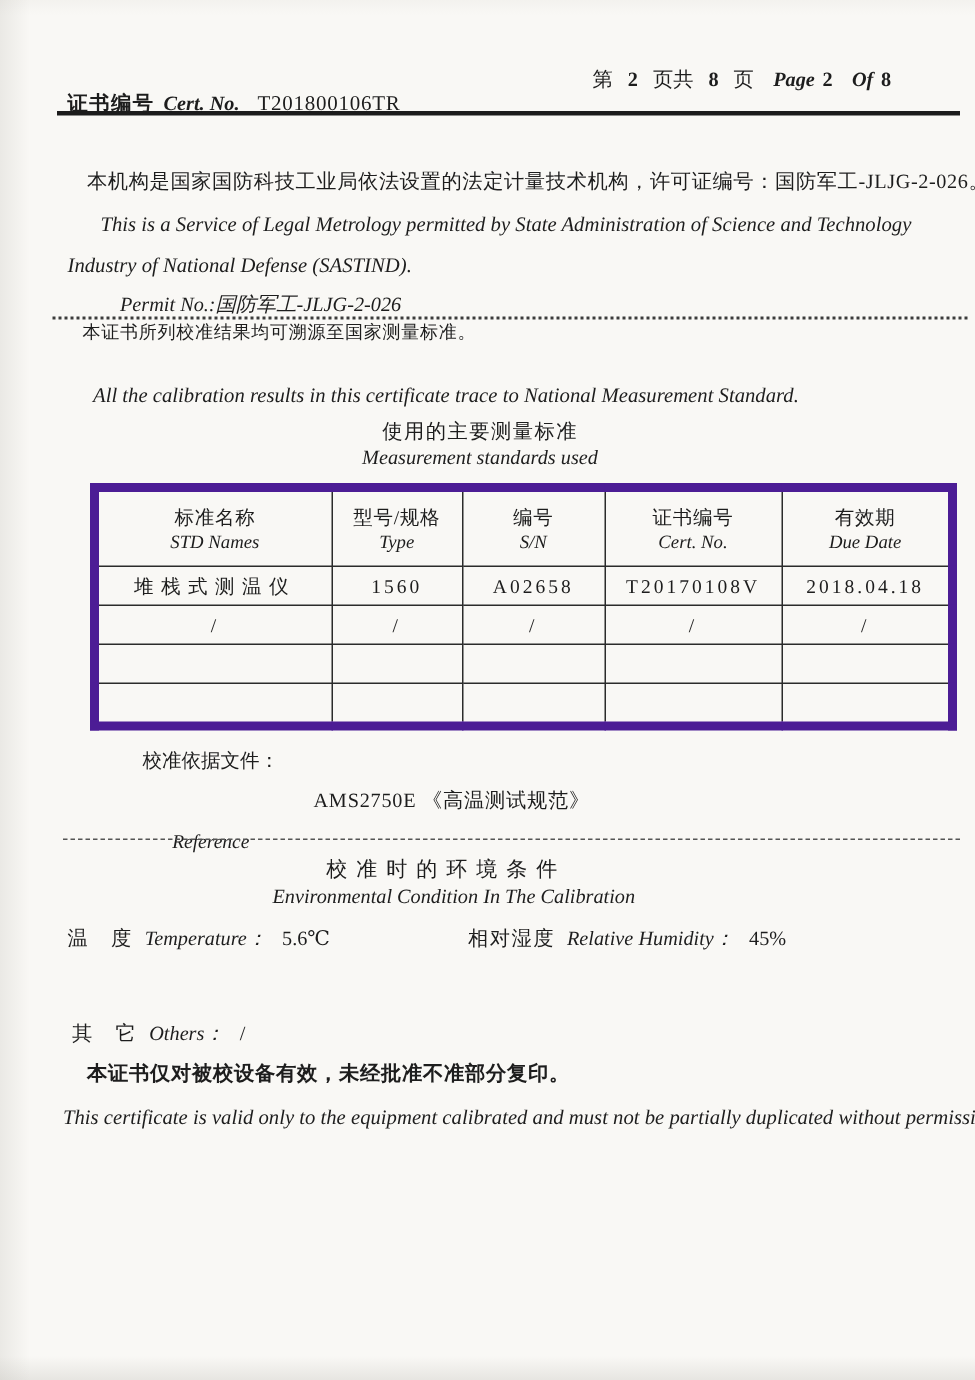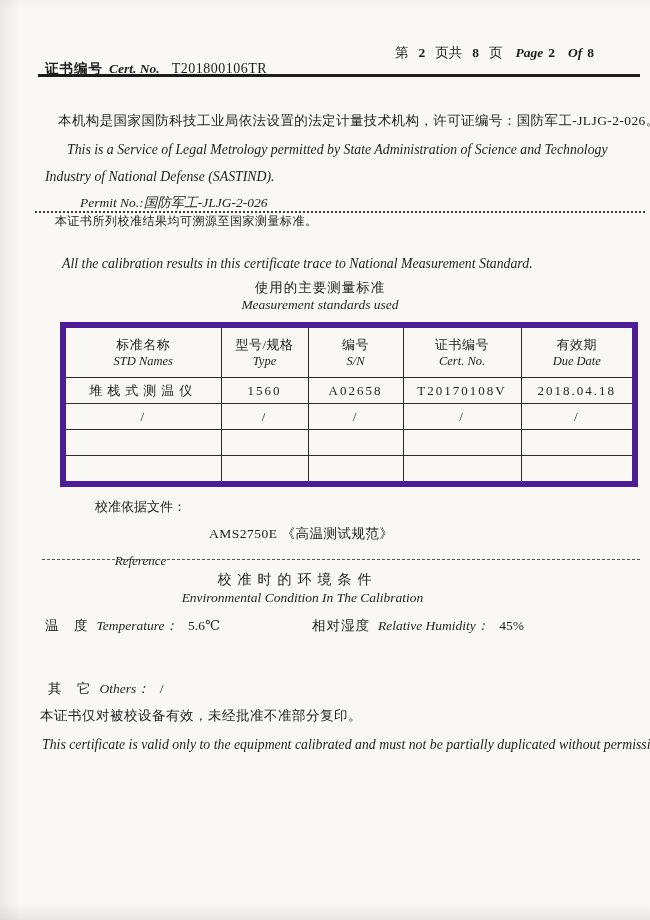--- a/index.html
+++ b/index.html
@@ -71,21 +71,21 @@
   .env-title-en{top:590px;left:0;right:45px;text-align:center;font-size:13.5px;font-style:italic;}
   .env-item{font-size:13.5px;white-space:nowrap;}
   .env-item .zh{letter-spacing:1px;font-weight:500;}
   .env-item .en{font-style:italic;margin-left:8px;}
   .env-item .val{margin-left:10px;}
   .temp{top:617px;left:45px;}
   .humidity{top:617px;left:312px;}
   .others{top:645px;left:48px;margin-top:35px;}
 
   
-  .footer-zh{top:707px;left:40px;font-size:13.5px;letter-spacing:.5px;white-space:nowrap;font-weight:400;}
+  .footer-zh{top:707px;left:58px;font-size:13.5px;letter-spacing:.5px;white-space:nowrap;font-weight:700;}
   .footer-en{top:736px;left:42px;right:14px;font-size:13.8px;font-style:italic;white-space:nowrap;}
 </style>
 </head>
 <body>
 
 <div class="page">
 
   <div class="abs header-left">
     <span class="zh">证书编号</span><span class="en">Cert. No.</span><span class="val">T201800106TR</span>
   </div>

